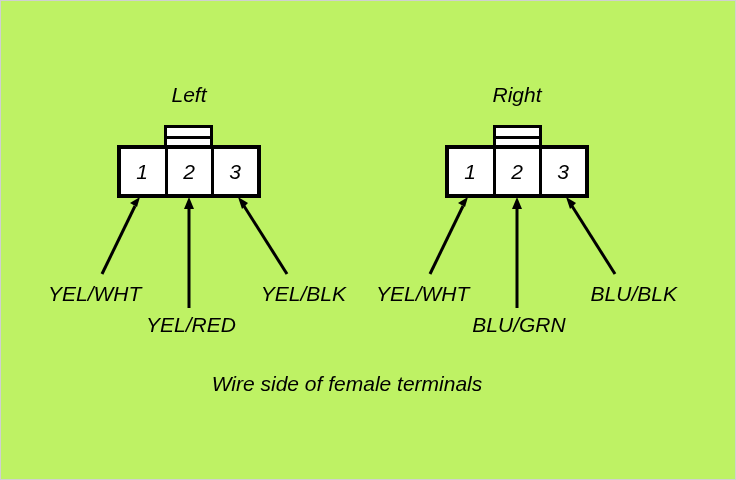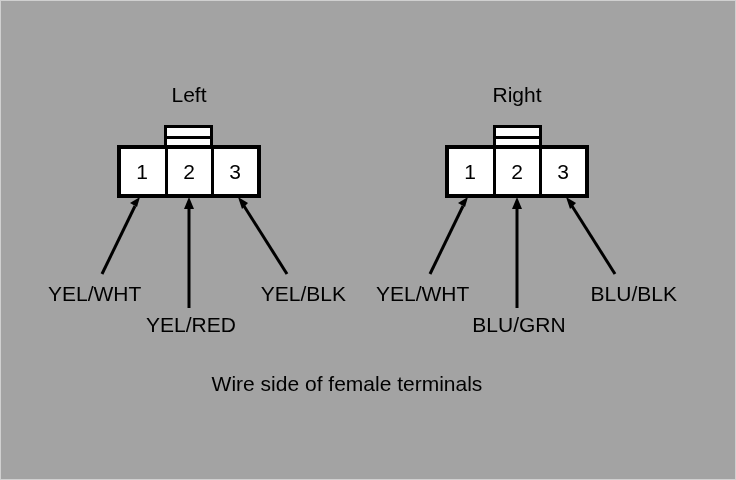--- a/index.html
+++ b/index.html
@@ -7,24 +7,25 @@
     padding: 0;
     background: #ffffff;
   }
   body {
     font-family: "Liberation Sans", sans-serif;
   }
   #canvas {
     position: relative;
     width: 736px;
     height: 480px;
-    background: #a3a3a3;
+    background: #bef264;
     border: 1px solid #d0d0d0;
     box-sizing: border-box;
     overflow: hidden;
+    font-style: italic;
   }
   svg.diagram {
     position: absolute;
     left: 0;
     top: 0;
     width: 736px;
     height: 480px;
   }
   .body-rect {
     stroke: #000000;

